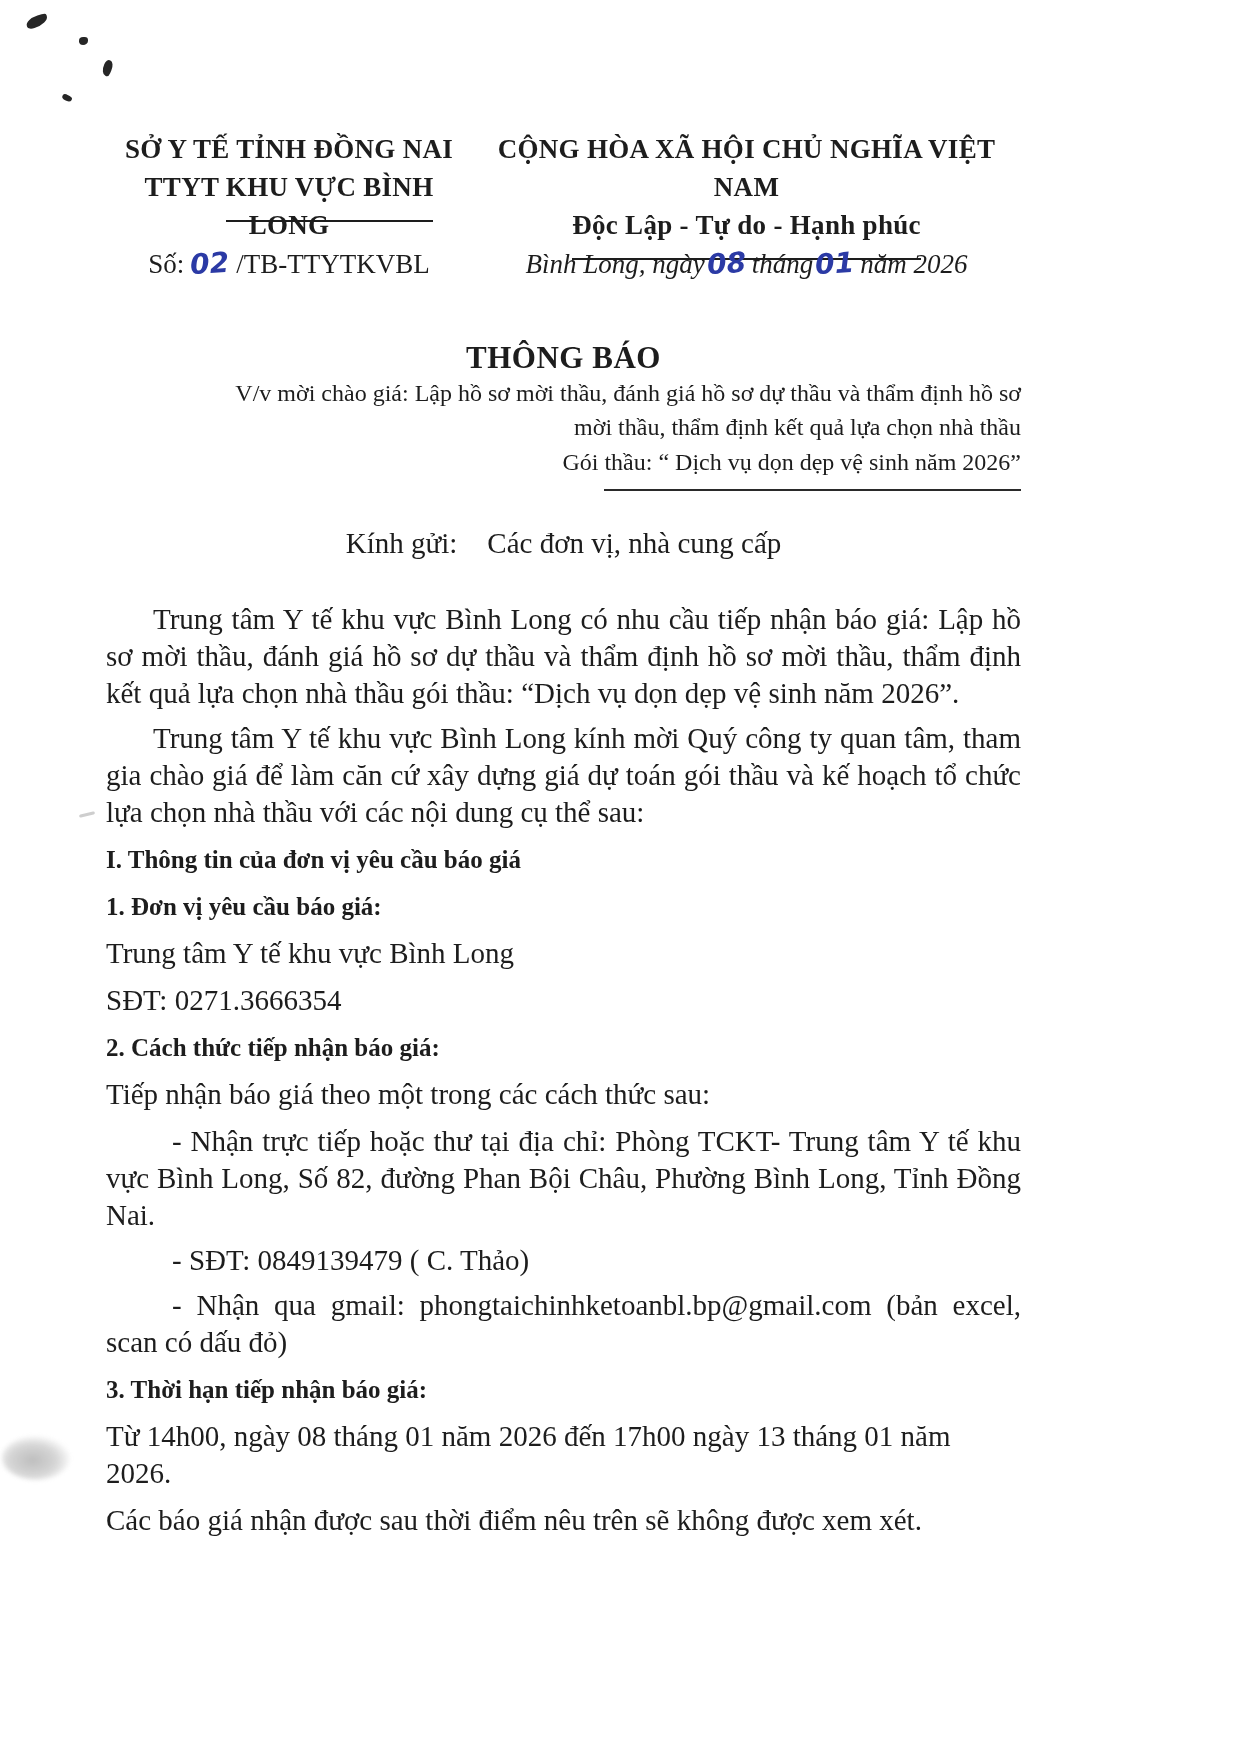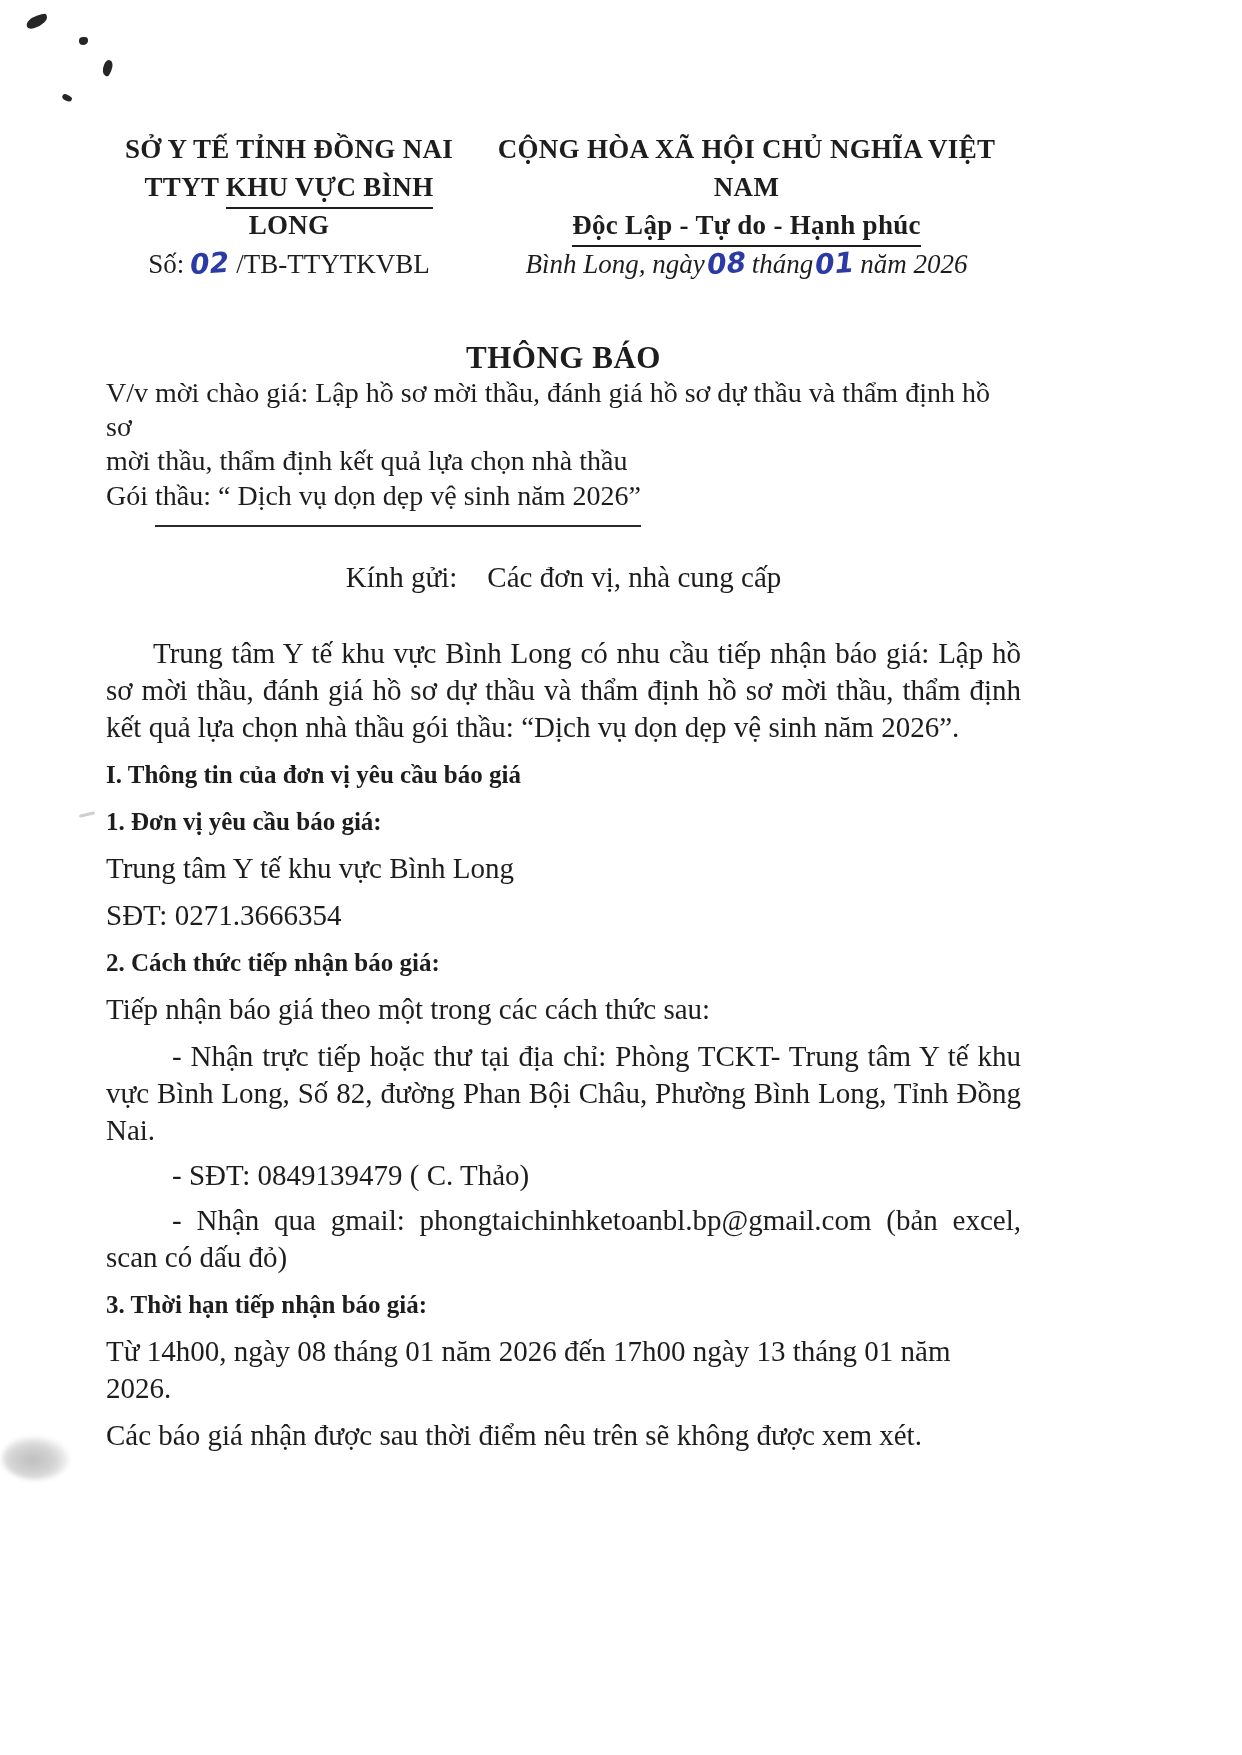--- a/index.html
+++ b/index.html
@@ -16,21 +16,21 @@
   }
 
   
   .header { display: flex; }
   .header-left  { width: 40%; text-align: center; }
   .header-right { width: 60%; text-align: center; }
   .hl1, .hr1 { font-size: 27px; font-weight: bold; line-height: 38px; letter-spacing: .3px; }
   .hl2, .hr2 { font-size: 27px; font-weight: bold; line-height: 38px; letter-spacing: .3px; }
   .hl3 { font-size: 27px; line-height: 40px; }
   .hr3 { font-size: 27px; line-height: 40px; font-style: italic; }
-  .u2 { border-bottom: 2px solid #1d1d1d; padding-bottom: 5px; }
+  .u2 { border-bottom: 2px solid #1d1d1d; padding-bottom: 18px; }
   .handwriting {
     color: #2b3aa5;
     font-family: "DejaVu Sans", sans-serif;
     font-style: italic;
     font-weight: 600;
     display: inline-block;
     transform: rotate(-4deg);
     font-size: 1.04em;
   }
   .hl3 .handwriting { margin: 0 7px 0 6px; }
@@ -38,21 +38,21 @@
 
   
   .title {
     margin-top: 56px;
     text-align: center;
     font-size: 31px;
     font-weight: bold;
     letter-spacing: .5px;
     line-height: 36px;
   }
-  .subject { text-align: left; font-size: 28px; line-height: 34px; }
+  .subject { text-align: right; font-size: 24px; line-height: 34px; }
   .pkg-u { border-bottom: 2px solid #2a2a2a; padding-bottom: 14px; }
   .package-line { margin-top: 1px; }
 
   
   .salutation { margin-top: 46px; text-align: center; font-size: 29px; line-height: 36px; }
   .sal-label { margin-right: 30px; text-align: center; }
 
   
   .para {
     font-size: 29px;
@@ -108,20 +108,21 @@
   </div>
 
   <div class="title">THÔNG BÁO</div>
   <div class="subject">V/v mời chào giá: Lập hồ sơ mời thầu, đánh giá hồ sơ dự thầu và thẩm định hồ sơ</div>
   <div class="subject">mời thầu, thẩm định kết quả lựa chọn nhà thầu</div>
   <div class="subject package-line"><span>Gói </span><span class="pkg-u">thầu: “ Dịch vụ dọn dẹp vệ sinh năm 2026”</span></div>
 
   <div class="salutation"><span class="sal-label">Kính gửi:</span><span>Các đơn vị, nhà cung cấp</span></div>
 
   <p class="para indent p1">Trung tâm Y tế khu vực Bình Long có nhu cầu tiếp nhận báo giá: Lập hồ sơ mời thầu, đánh giá hồ sơ dự thầu và thẩm định hồ sơ mời thầu, thẩm định kết quả lựa chọn nhà thầu gói thầu: “Dịch vụ dọn dẹp vệ sinh năm 2026”.</p>
+  <p class="para indent">Trung tâm Y tế khu vực Bình Long kính mời Quý công ty quan tâm, tham gia chào giá để làm căn cứ xây dựng giá dự toán gói thầu và kế hoạch tổ chức lựa chọn nhà thầu với các nội dung cụ thể sau:</p>
 
   <div class="h">I. Thông tin của đơn vị yêu cầu báo giá</div>
   <div class="h">1. Đơn vị yêu cầu báo giá:</div>
   <div class="line">Trung tâm Y tế khu vực Bình Long</div>
   <div class="line">SĐT: 0271.3666354</div>
 
   <div class="h">2. Cách thức tiếp nhận báo giá:</div>
   <div class="line">Tiếp nhận báo giá theo một trong các cách thức sau:</div>
   <p class="para bullet">- Nhận trực tiếp hoặc thư tại địa chỉ: Phòng TCKT- Trung tâm Y tế khu vực Bình Long, Số 82, đường Phan Bội Châu, Phường Bình Long, Tỉnh Đồng Nai.</p>
   <p class="para bullet">- SĐT: 0849139479 ( C. Thảo)</p>

